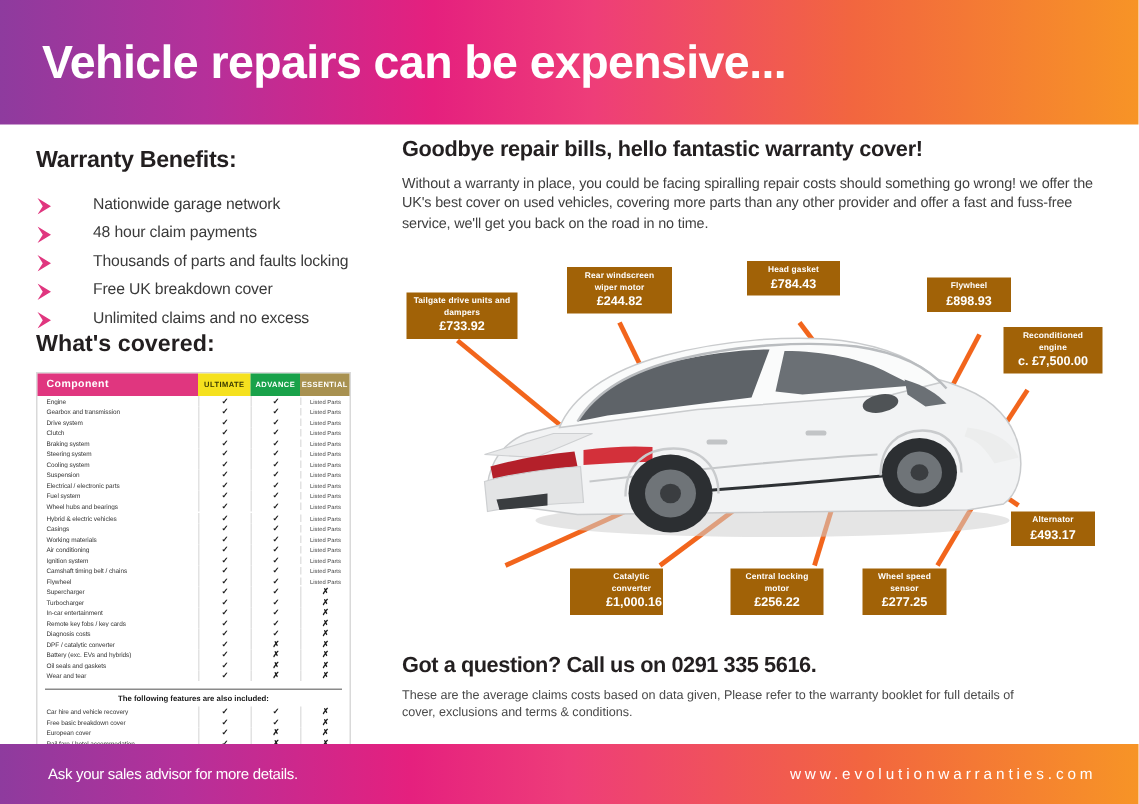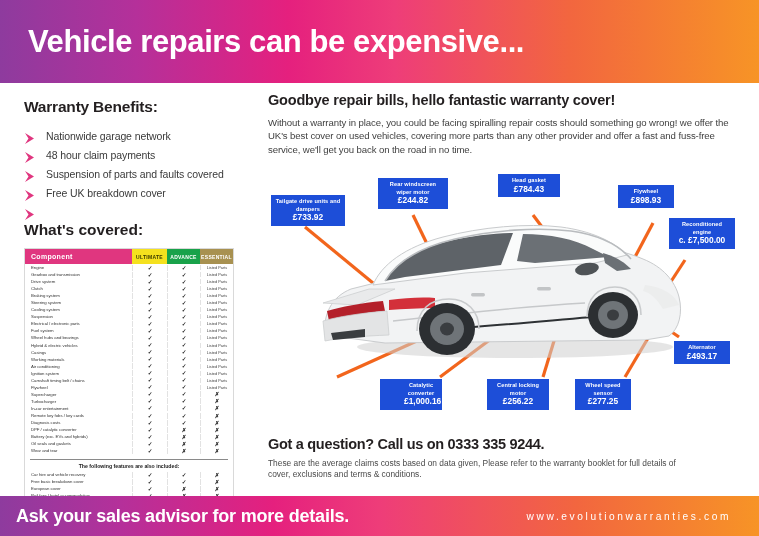--- a/index.html
+++ b/index.html
@@ -23,21 +23,21 @@
   }
 
   
   .left-col { position: absolute; left: 24px; top: 98px; width: 224px; }
   .section-heading {
     font-size: 15.5px; font-weight: bold; color: #231f20; letter-spacing: -0.2px;
   }
   .benefits { margin-top: 10px; }
   .benefit-row { display: flex; align-items: center; height: 19px; }
   .chev { width: 15px; height: 11px; flex: 0 0 15px; margin-right: 7px; }
-  .benefit-label { font-size: 10.5px; color: #3a3a3a; letter-spacing: -0.1px; }
+  .benefit-label { font-size: 10.5px; color: #3a3a3a; letter-spacing: -0.1px; margin-left: 16px; }
   .covered-heading { margin-top: 0; font-size: 15.5px; font-weight: bold; color: #231f20; }
 
   
   .cov-table {
     position: absolute; left: 24px; top: 248px; width: 210px;
     border: 1px solid #d9d9d9; background: #fff;
   }
   .thead { display: flex; height: 15px; }
   .th { font-size: 5px; font-weight: bold; color: #fff; display: flex;
         align-items: center; justify-content: center; letter-spacing: 0.3px; }
@@ -64,37 +64,37 @@
 
   
   .right-col { position: absolute; left: 268px; top: 92px; width: 470px; }
   .rc-title { font-size: 14.5px; font-weight: bold; color: #231f20; letter-spacing: -0.2px; }
   .rc-body { margin-top: 8px; font-size: 9.6px; line-height: 13.4px; color: #3f3f3f; letter-spacing: -0.1px; }
 
   
   .diagram { position: absolute; left: 265px; top: 165px; width: 494px; height: 260px; }
   .diagram svg { position: absolute; left: 0; top: 0; }
 
-  .callout { position: absolute; background: #1d4ed8; color: #fff; text-align: center;
+  .callout { position: absolute; background: #a16207; color: #fff; text-align: center;
              padding: 3px 4px 4px; line-height: 7.6px; }
   .callout .cl-name { font-size: 5.6px; font-weight: bold; letter-spacing: 0.1px; display: block; }
   .callout .cl-price { font-size: 8.4px; font-weight: bold; display: block; margin-top: 1px; }
 
   
   .cta { position: absolute; left: 268px; top: 436px; width: 420px; }
   .cta-title { font-size: 14.5px; font-weight: bold; color: #231f20; letter-spacing: -0.3px; }
   .cta-note { margin-top: 6px; font-size: 8.4px; line-height: 11.4px; color: #4a4a4a; }
 
   
   .footer {
     position: absolute; left: 0; top: 496px; width: 759px; height: 40px;
     background: linear-gradient(90deg, #8E3B9E 0%, #B5309A 16%, #E5207E 36%, #EE3D79 50%, #F2663F 76%, #F79426 100%);
     display: flex; align-items: center;
   }
-  .footer-left { color: #fff; font-size: 18px; font-weight: bold; margin-left: 16px; letter-spacing: -0.2px; }
+  .footer-left { color: #fff; font-size: 10px; font-weight: normal; margin-left: 32px; letter-spacing: -0.2px; }
   .footer-url { color: #fff; font-size: 10.2px; letter-spacing: 2.6px; position: absolute; right: 28px; }
 </style>
 </head>
 <body>
 
 <div class="header">
   <div class="header-title">Vehicle repairs can be expensive...</div>
 </div>
 
 <div class="left-col">
@@ -109,32 +109,33 @@
       <div class="benefit-row">
         <span class="chev"><svg width="15" height="11" viewBox="0 0 15 11">
             <path d="M1 0 L10 5.5 L1 11 L4.5 5.5 Z" fill="#E0367F"></path>
           </svg></span>
         <span class="benefit-label">48 hour claim payments</span>
       </div>
       <div class="benefit-row">
         <span class="chev"><svg width="15" height="11" viewBox="0 0 15 11">
             <path d="M1 0 L10 5.5 L1 11 L4.5 5.5 Z" fill="#E0367F"></path>
           </svg></span>
-        <span class="benefit-label">Suspension of parts and faults covered</span>
+        <span class="benefit-label">Thousands of parts and faults locking</span>
       </div>
       <div class="benefit-row">
         <span class="chev"><svg width="15" height="11" viewBox="0 0 15 11">
             <path d="M1 0 L10 5.5 L1 11 L4.5 5.5 Z" fill="#E0367F"></path>
           </svg></span>
         <span class="benefit-label">Free UK breakdown cover</span>
       </div>
       <div class="benefit-row">
         <span class="chev"><svg width="15" height="11" viewBox="0 0 15 11">
             <path d="M1 0 L10 5.5 L1 11 L4.5 5.5 Z" fill="#E0367F"></path>
           </svg></span>
+        <span class="benefit-label">Unlimited claims and no excess</span>
       </div>
     </div>
   <div class="covered-heading">What's covered:</div>
 </div>
 
 <div class="cov-table">
   <div class="thead">
     <div class="th comp">Component</div>
     <div class="th ult">ULTIMATE</div>
     <div class="th adv">ADVANCE</div>
@@ -437,20 +438,20 @@
     <span class="cl-name">Central locking motor</span>
     <span class="cl-price">£256.22</span>
   </div>
   <div class="callout" style="left:310px; top:214px; width:56px;">
     <span class="cl-name">Wheel speed sensor</span>
     <span class="cl-price">£277.25</span>
   </div>
 </div>
 
 <div class="cta">
-  <div class="cta-title">Got a question? Call us on 0333 335 9244.</div>
+  <div class="cta-title">Got a question? Call us on 0291 335 5616.</div>
   <div class="cta-note">These are the average claims costs based on data given, Please refer to the warranty booklet for full details of cover, exclusions and terms &amp; conditions.</div>
 </div>
 
 <div class="footer">
   <div class="footer-left">Ask your sales advisor for more details.</div>
   <div class="footer-url">www.evolutionwarranties.com</div>
 </div>
 
 </body></html>

